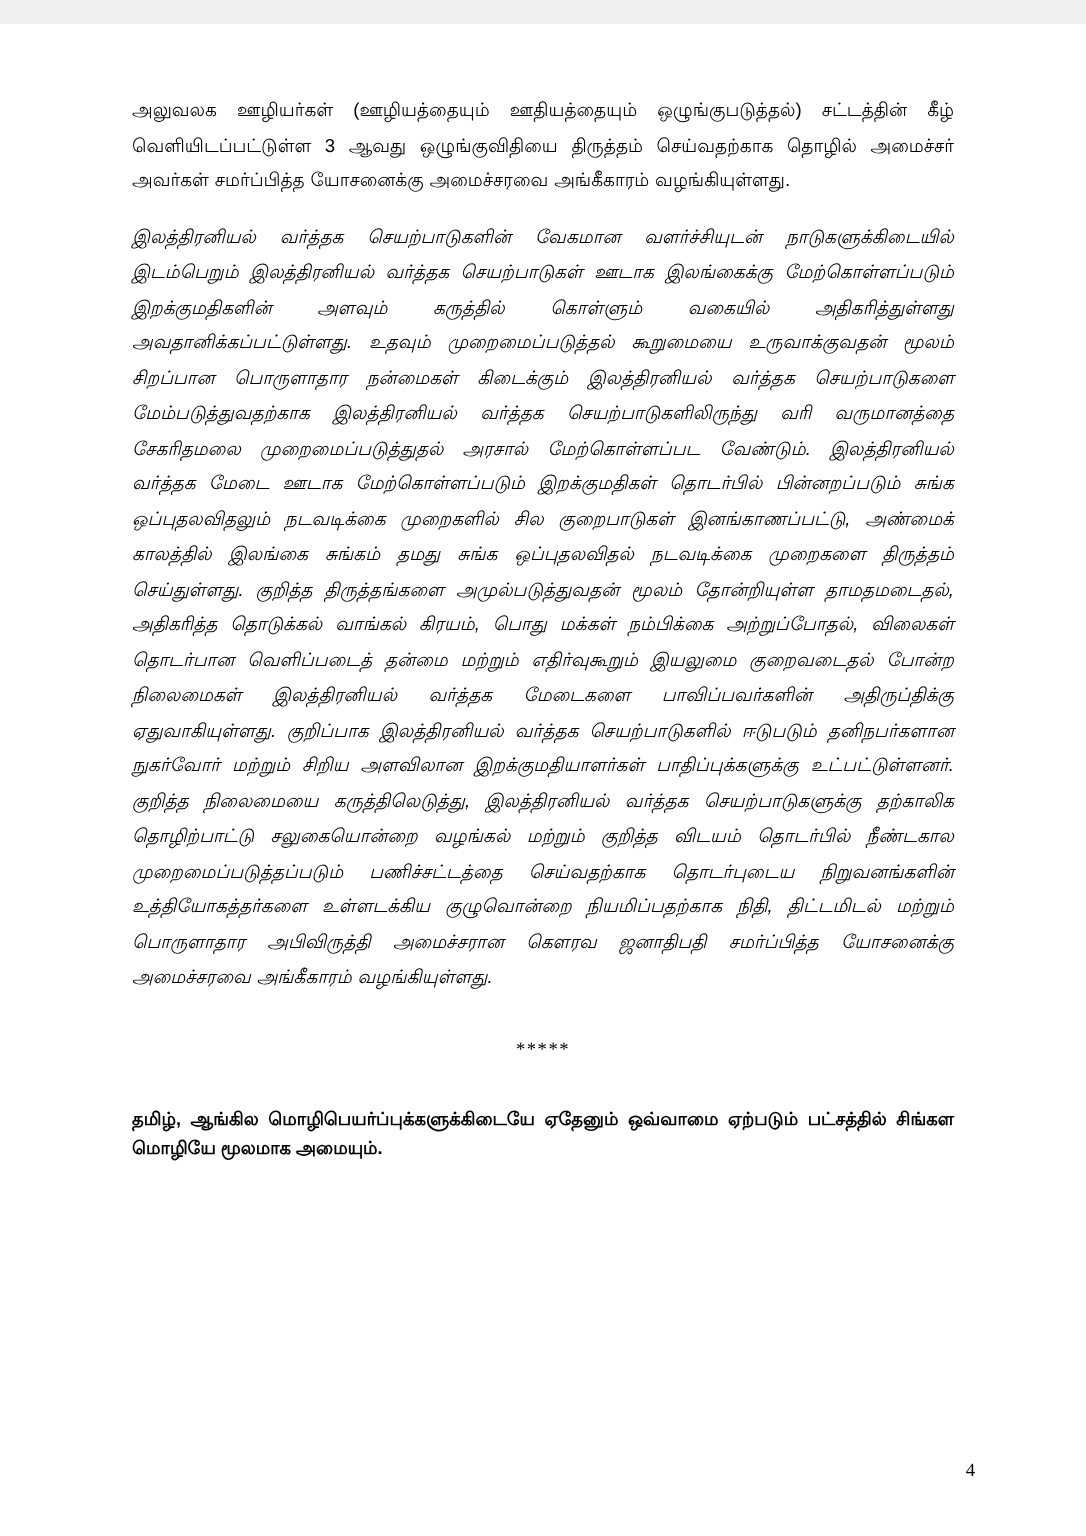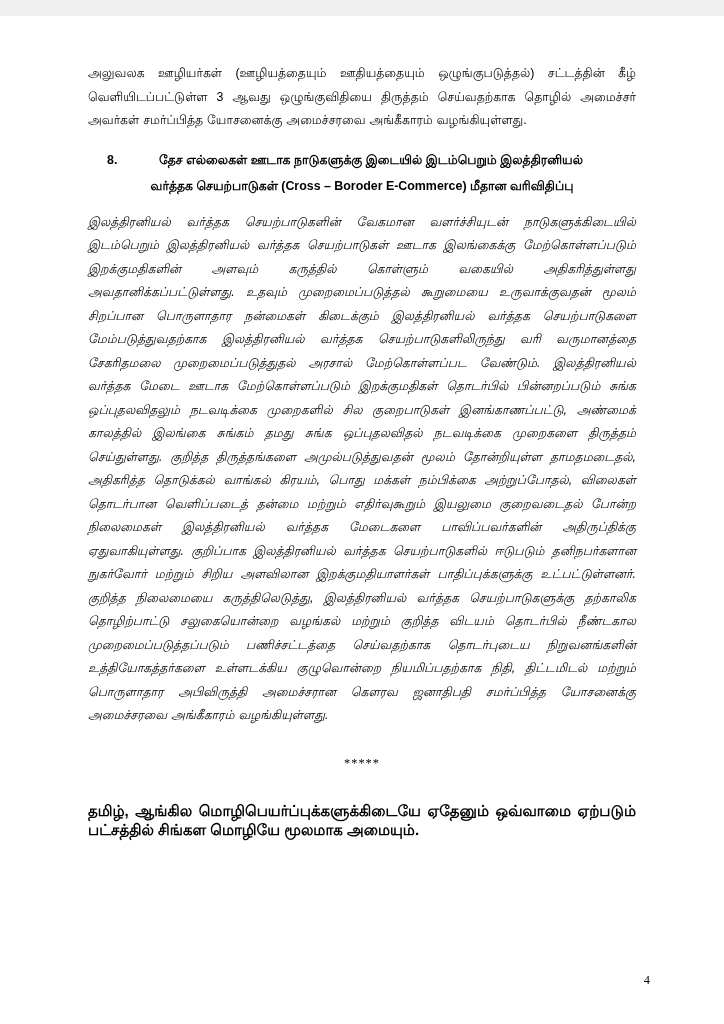--- a/index.html
+++ b/index.html
@@ -67,21 +67,21 @@
     text-align: center;
     font-size: 12.4px;
     letter-spacing: 1px;
     margin-top: 28px;
     color: #000000;
     font-family: "Liberation Serif", serif;
   }
   .note {
     margin-top: 30px;
     font-weight: bold;
-    font-size: 15px;
+    font-size: 12px;
     line-height: 19px;
     color: #000000;
     text-align: justify;
     width: 548px;
   }
   .page-number {
     position: absolute;
     right: 74px;
     bottom: 52px;
     font-size: 12.5px;
@@ -93,26 +93,20 @@
 </style>
 </head>
 <body>
 
 <div class="page">
 
   <div class="content">
 
     <p class="para para-top tam">அலுவலக ஊழியர்கள் (ஊழியத்தையும் ஊதியத்தையும் ஒழுங்குபடுத்தல்) சட்டத்தின் கீழ் வெளியிடப்பட்டுள்ள 3 ஆவது ஒழுங்குவிதியை திருத்தம் செய்வதற்காக தொழில் அமைச்சர் அவர்கள் சமர்ப்பித்த யோசனைக்கு அமைச்சரவை அங்கீகாரம் வழங்கியுள்ளது.</p>
 
-    <div class="heading-block">
-      <span class="heading-line1 tam">
-        <span class="heading-num">8.</span><span>தேச எல்லைகள் ஊடாக நாடுகளுக்கு இடையில் இடம்பெறும் இலத்திரனியல்</span>
-      </span>
-      <span class="heading-line2 tam">வர்த்தக செயற்பாடுகள் (Cross – Boroder E-Commerce) மீதான வரிவிதிப்பு</span>
-    </div>
 
     <p class="para body-para tam">இலத்திரனியல் வர்த்தக செயற்பாடுகளின் வேகமான வளர்ச்சியுடன் நாடுகளுக்கிடையில் இடம்பெறும் இலத்திரனியல் வர்த்தக செயற்பாடுகள் ஊடாக இலங்கைக்கு மேற்கொள்ளப்படும் இறக்குமதிகளின் அளவும் கருத்தில் கொள்ளும் வகையில் அதிகரித்துள்ளது அவதானிக்கப்பட்டுள்ளது. உதவும் முறைமைப்படுத்தல் கூறுமையை உருவாக்குவதன் மூலம் சிறப்பான பொருளாதார நன்மைகள் கிடைக்கும் இலத்திரனியல் வர்த்தக செயற்பாடுகளை மேம்படுத்துவதற்காக இலத்திரனியல் வர்த்தக செயற்பாடுகளிலிருந்து வரி வருமானத்தை சேகரிதமலை முறைமைப்படுத்துதல் அரசால் மேற்கொள்ளப்பட வேண்டும். இலத்திரனியல் வர்த்தக மேடை ஊடாக மேற்கொள்ளப்படும் இறக்குமதிகள் தொடர்பில் பின்னறப்படும் சுங்க ஒப்புதலவிதலும் நடவடிக்கை முறைகளில் சில குறைபாடுகள் இனங்காணப்பட்டு, அண்மைக் காலத்தில் இலங்கை சுங்கம் தமது சுங்க ஒப்புதலவிதல் நடவடிக்கை முறைகளை திருத்தம் செய்துள்ளது. குறித்த திருத்தங்களை அமுல்படுத்துவதன் மூலம் தோன்றியுள்ள தாமதமடைதல், அதிகரித்த தொடுக்கல் வாங்கல் கிரயம், பொது மக்கள் நம்பிக்கை அற்றுப்போதல், விலைகள் தொடர்பான வெளிப்படைத் தன்மை மற்றும் எதிர்வுகூறும் இயலுமை குறைவடைதல் போன்ற நிலைமைகள் இலத்திரனியல் வர்த்தக மேடைகளை பாவிப்பவர்களின் அதிருப்திக்கு ஏதுவாகியுள்ளது. குறிப்பாக இலத்திரனியல் வர்த்தக செயற்பாடுகளில் ஈடுபடும் தனிநபர்களான நுகர்வோர் மற்றும் சிறிய அளவிலான இறக்குமதியாளர்கள் பாதிப்புக்களுக்கு உட்பட்டுள்ளனர். குறித்த நிலைமையை கருத்திலெடுத்து, இலத்திரனியல் வர்த்தக செயற்பாடுகளுக்கு தற்காலிக தொழிற்பாட்டு சலுகையொன்றை வழங்கல் மற்றும் குறித்த விடயம் தொடர்பில் நீண்டகால முறைமைப்படுத்தப்படும் பணிச்சட்டத்தை செய்வதற்காக தொடர்புடைய நிறுவனங்களின் உத்தியோகத்தர்களை உள்ளடக்கிய குழுவொன்றை நியமிப்பதற்காக நிதி, திட்டமிடல் மற்றும் பொருளாதார அபிவிருத்தி அமைச்சரான கௌரவ ஜனாதிபதி சமர்ப்பித்த யோசனைக்கு அமைச்சரவை அங்கீகாரம் வழங்கியுள்ளது.</p>
 
     <div class="stars">*****</div>
 
     <div class="note tam">தமிழ், ஆங்கில மொழிபெயர்ப்புக்களுக்கிடையே ஏதேனும் ஒவ்வாமை ஏற்படும் பட்சத்தில் சிங்கள மொழியே மூலமாக அமையும்.</div>
 
   </div>
 
   <div class="page-number">4</div>

